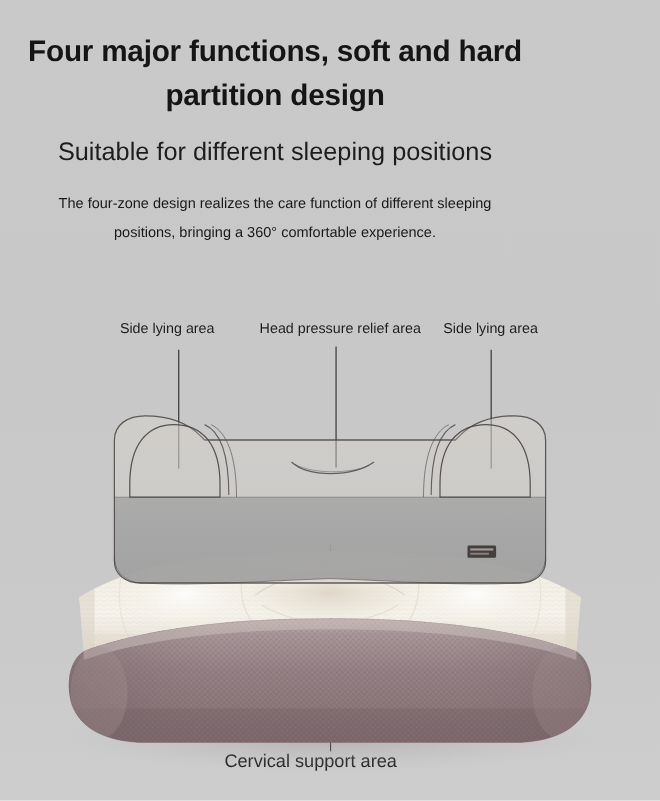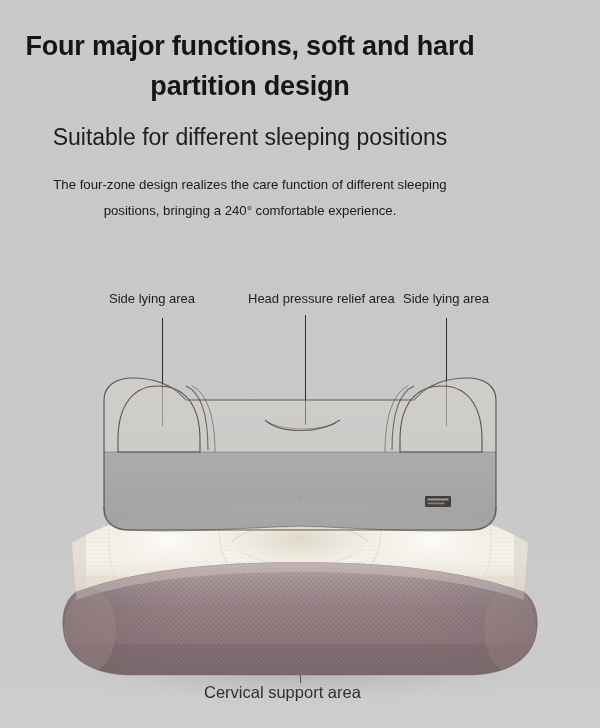--- a/index.html
+++ b/index.html
@@ -39,21 +39,21 @@
   .body-copy .l { display:block; }
 
   
   .callout {
     position:absolute;
     font-size:13px; color:#1e1e1e;
     white-space:nowrap;
     line-height:14px;
   }
   #label-left   { left:109px; top:292px; }
-  #label-center { left:248px; top:292px; }
+  #label-center { left:236px; top:292px; }
   #label-right  { left:403px; top:292px; }
   #label-bottom { left:204px; top:685px; font-size:16.5px; color:#202020; }
 
   
   .leader { position:absolute; width:1px; background:#2a2a2a; }
   #leader-left   { left:162px; top:318px; height:108px; }
   #leader-center { left:305px; top:315px; height:110px; }
   #leader-right  { left:446px; top:318px; height:108px; }
   #leader-bottom { left:300px; top:495px; height:188px; }
 
@@ -70,21 +70,21 @@
 
     <div class="headline">
       <span>Four major functions, soft and hard</span>
       <span class="line2">partition design</span>
     </div>
 
     <div class="subhead">Suitable for different sleeping positions</div>
 
     <div class="body-copy">
       <span class="l">The four-zone design realizes the care function of different sleeping</span>
-      <span class="l">positions, bringing a 240° comfortable experience.</span>
+      <span class="l">positions, bringing a 360° comfortable experience.</span>
     </div>
   </div>
 
   <div class="callout" id="label-left">Side lying area</div>
   <div class="callout" id="label-center">Head pressure relief area</div>
   <div class="callout" id="label-right">Side lying area</div>
   <div class="callout" id="label-bottom">Cervical support area</div>
 
   <div class="leader" id="leader-left"></div>
   <div class="leader" id="leader-center"></div>

